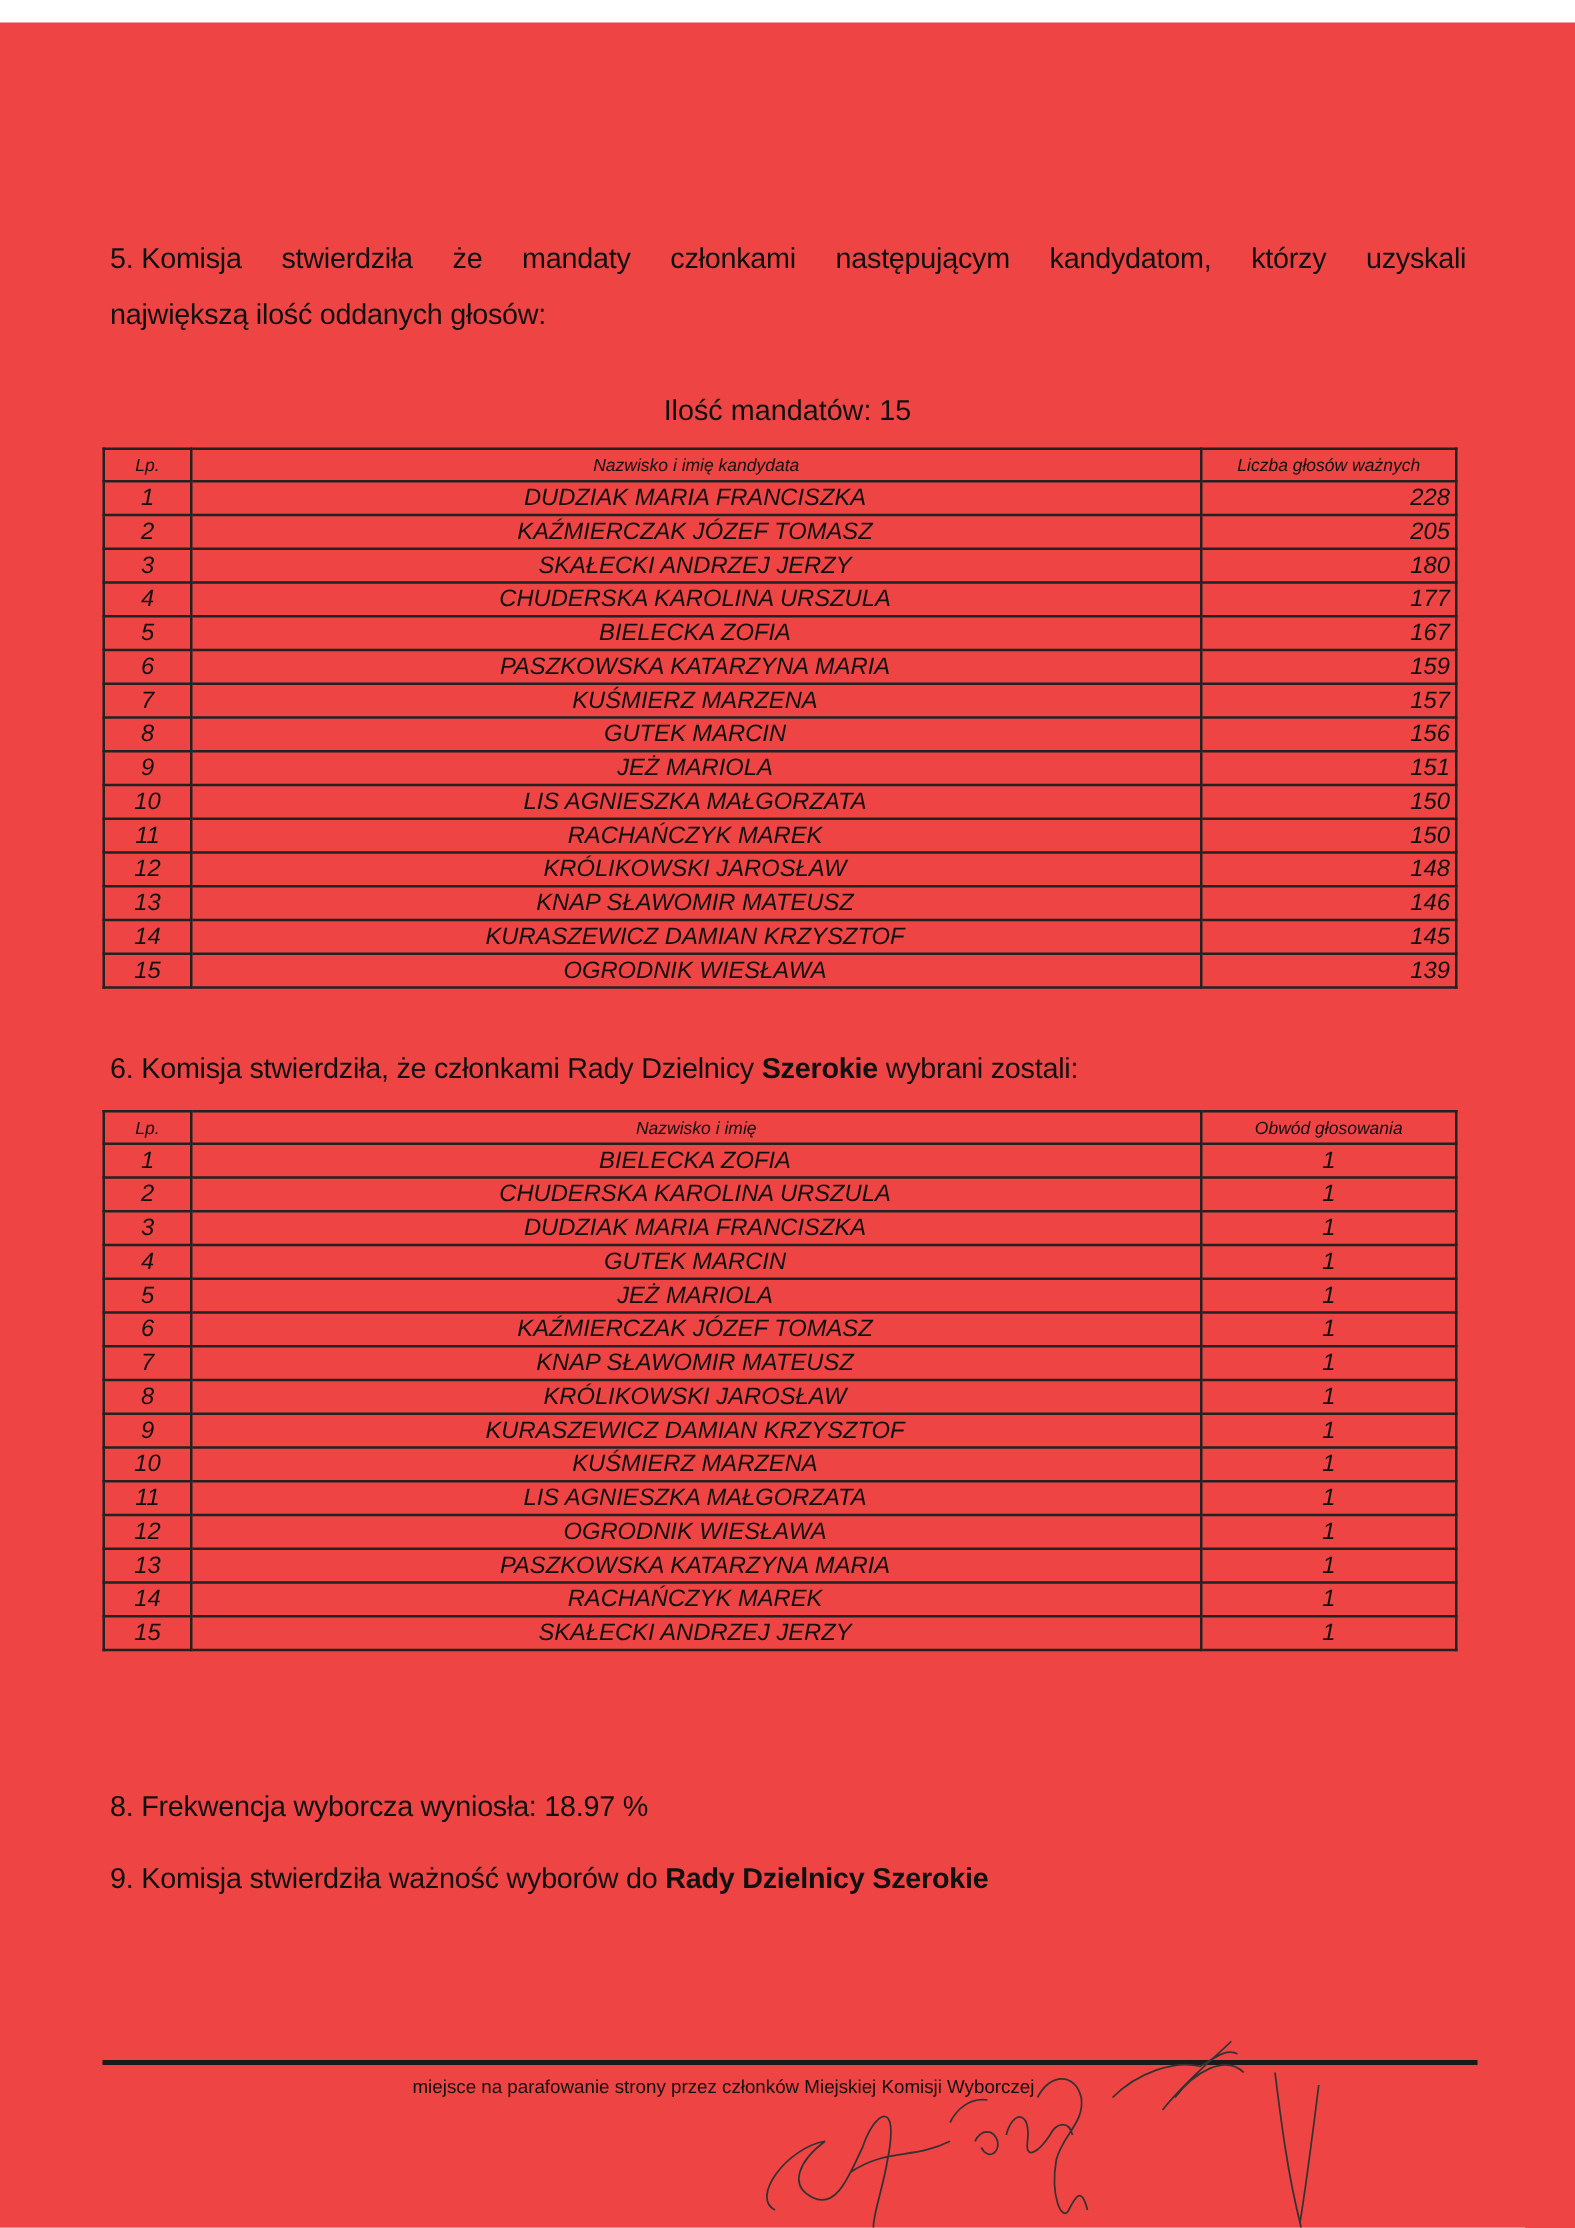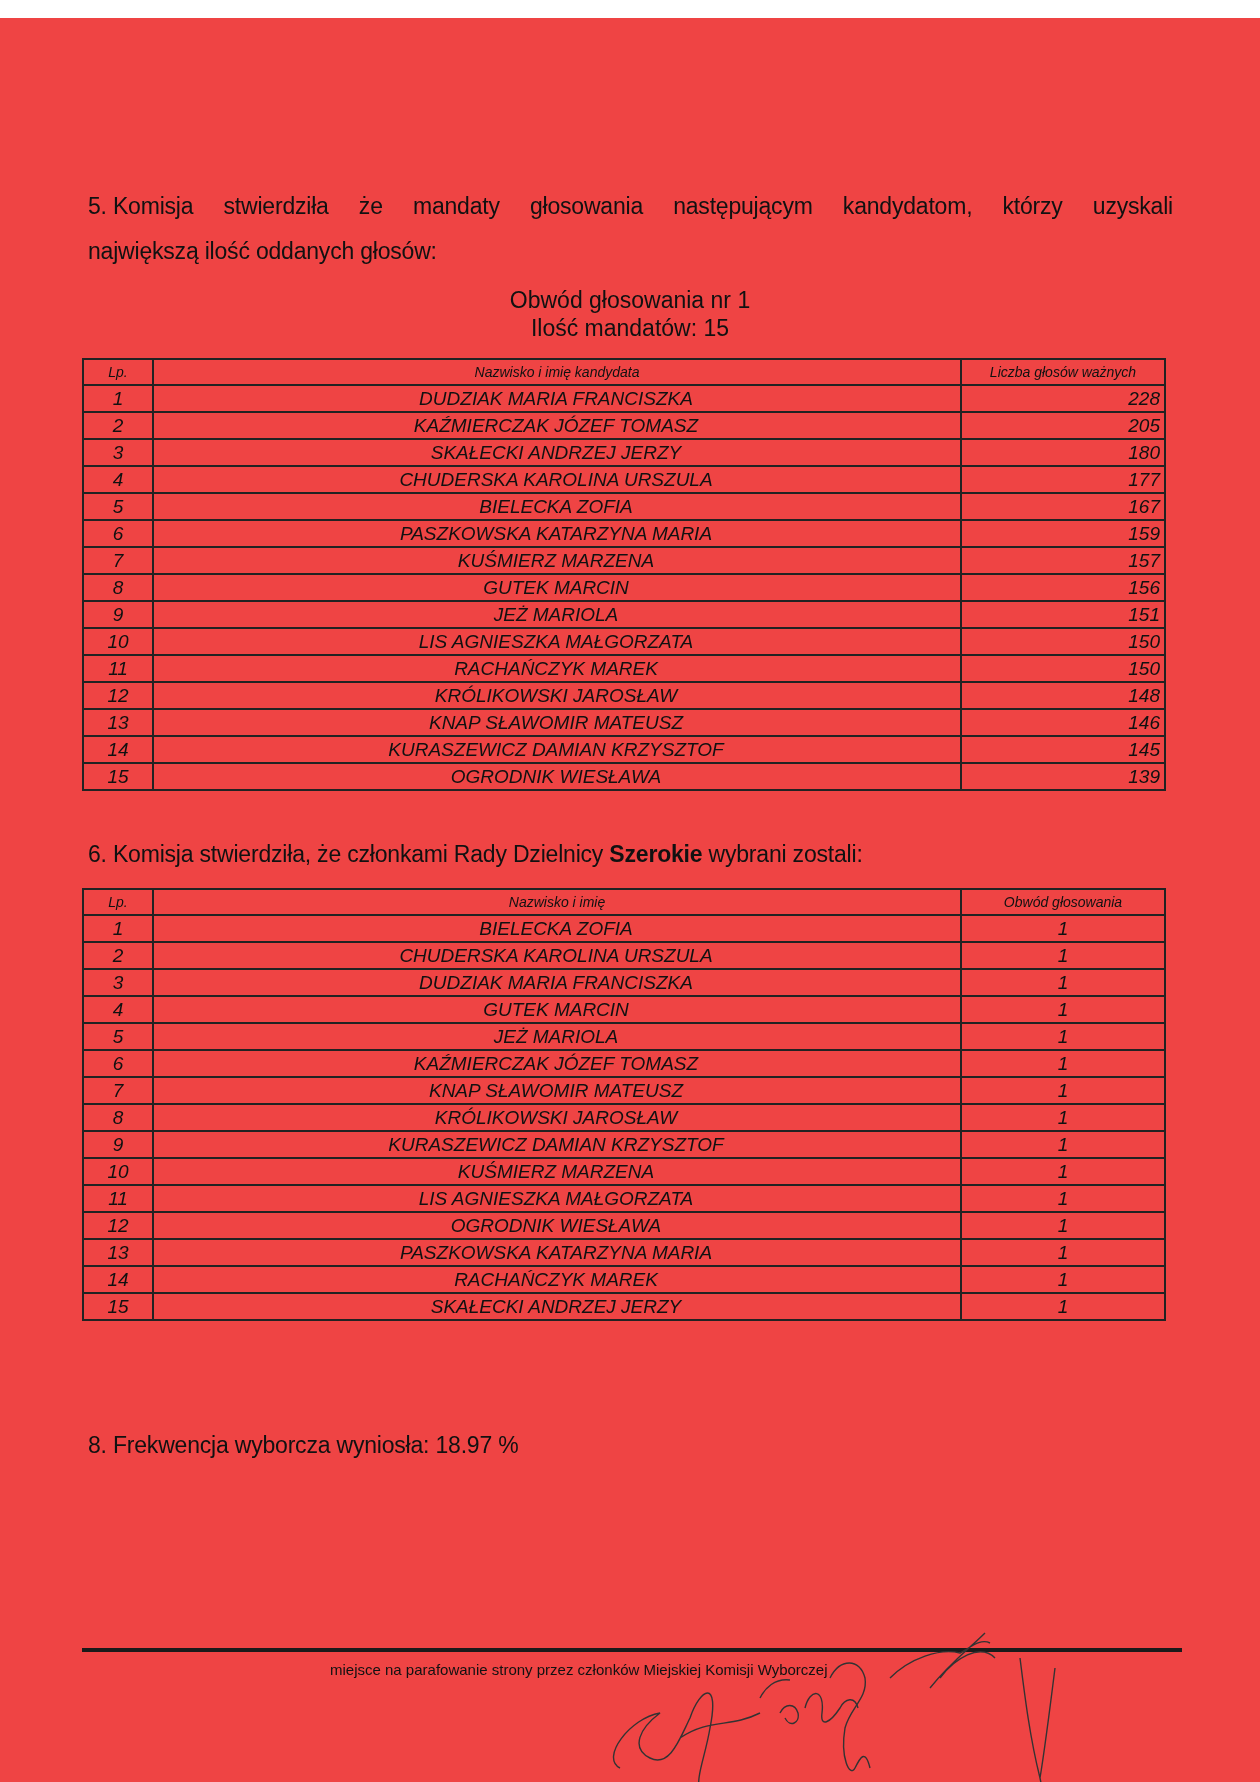--- a/index.html
+++ b/index.html
@@ -38,30 +38,29 @@
 <body>
 
 <div class="page">
 
   <div class="para p5">
     <div class="line1" id="p5-line1">
       <span>5. Komisja</span>
       <span>stwierdziła</span>
       <span>że</span>
       <span>mandaty</span>
-      <span>głosowania</span>
+      <span>członkami</span>
       <span>następującym</span>
       <span>kandydatom,</span>
       <span>którzy</span>
       <span>uzyskali</span>
     </div>
     <div class="line2">największą ilość oddanych głosów:</div>
   </div>
 
-  <div class="center-title t-obwod">Obwód głosowania nr 1</div>
   <div class="center-title t-mandaty">Ilość mandatów: 15</div>
 
   <table class="grid" id="table1">
     <colgroup>
         <col class="col-lp">
         <col>
         <col class="col-val">
       </colgroup>
     <thead>
       <tr>
@@ -239,20 +238,23 @@
         </tr>
         <tr>
           <td class="lp">15</td>
           <td class="name">SKAŁECKI ANDRZEJ JERZY</td>
           <td class="circuit">1</td>
         </tr>
       </tbody>
   </table>
 
   <div class="para p8">8. Frekwencja wyborcza wyniosła: 18.97 %</div>
+  <div class="para p9">
+    <span>9. Komisja stwierdziła ważność wyborów do </span><b>Rady Dzielnicy Szerokie</b>
+  </div>
 
   <div class="footer-line"></div>
   <div class="footer-caption">miejsce na parafowanie strony przez członków Miejskiej Komisji Wyborczej</div>
 
   <svg class="signatures" viewBox="0 0 560 182">
     <g fill="none" stroke="#333" stroke-width="1.4">
       <path d="M20,150 C0,140 30,100 60,95 C40,110 30,130 50,140 C70,150 80,120 90,100 C100,70 120,60 110,110 C105,140 95,160 100,175 M80,120 C110,100 130,110 160,95"></path>
       <path d="M160,80 C165,70 175,60 190,62 M180,95 C185,85 195,85 198,95 C200,105 190,110 185,100 M205,90 C210,70 225,70 222,95 C220,110 230,105 240,90 C245,80 255,78 258,90"></path>
       <path d="M230,60 C240,40 260,40 265,60 C268,80 250,90 245,110 C240,140 250,160 255,150 C260,140 265,130 270,150"></path>
       <path d="M290,60 C310,40 340,30 360,35 C370,30 380,20 390,25 M330,70 C350,45 370,30 385,15 M340,60 C355,40 380,25 395,40"></path>

